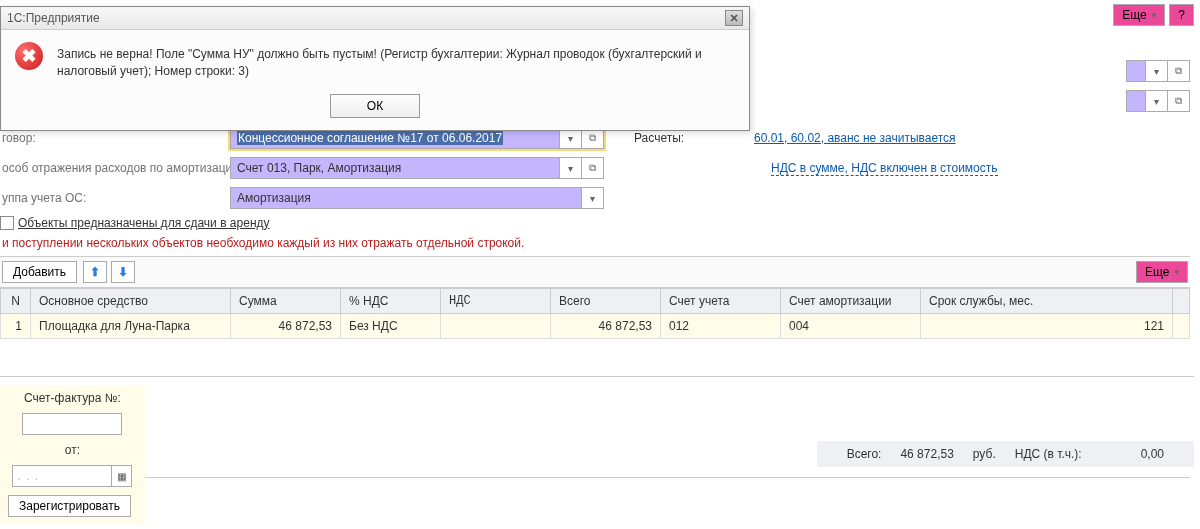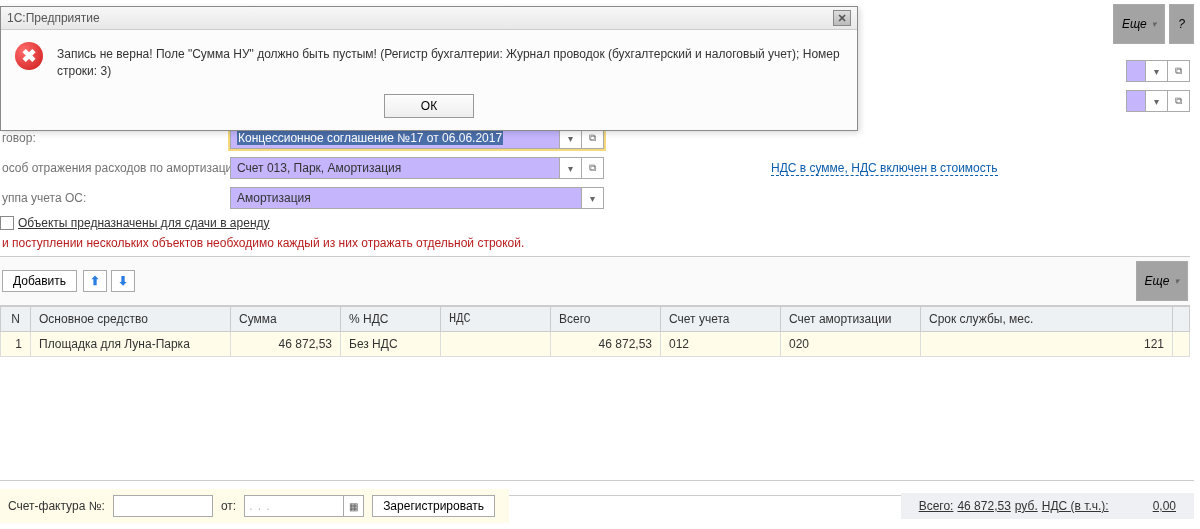--- a/index.html
+++ b/index.html
@@ -1,24 +1,24 @@
 <!DOCTYPE html>
 <html><head>
 <meta charset="utf-8">
 <style>
   * { box-sizing: border-box; font-family: Arial, sans-serif; font-size: 12px; }
   body { margin: 0; background: #fff; width: 1200px; height: 529px; position: relative; overflow: hidden; color: #333; }
   
   
   .top-right { position: absolute; top: 4px; right: 6px; display: flex; gap: 4px; }
-  .btn { background: #a3a3a3; border: 1px solid #aaa; padding: 12px 8px; cursor: pointer; display: inline-flex; align-items: center; gap: 3px; font-style: italic; }
+  .btn { background: #ec4899; border: 1px solid #aaa; padding: 3px 8px; cursor: pointer; display: inline-flex; align-items: center; gap: 3px; }
   .btn-arrow::after { content: "▾"; font-size: 9px; color: #666; margin-left: 2px; }
   
   
-  .modal { position: absolute; top: 6px; left: 0; width: 858px; background: #fcfcfc; border: 1px solid #8a8a8a; box-shadow: 2px 2px 6px rgba(0,0,0,0.15); z-index: 100; }
+  .modal { position: absolute; top: 6px; left: 0; width: 750px; background: #fcfcfc; border: 1px solid #8a8a8a; box-shadow: 2px 2px 6px rgba(0,0,0,0.15); z-index: 100; }
   .modal-title { background: linear-gradient(#f7f7f7,#e8e8e8); border-bottom: 1px solid #ccc; padding: 3px 6px; display: flex; align-items: center; justify-content: space-between; font-size: 11px; color: #555; }
   .modal-close { width: 18px; height: 16px; background: linear-gradient(#ddd,#bbb); border: 1px solid #888; display: flex; align-items: center; justify-content: center; cursor: pointer; font-weight: bold; font-size: 11px; }
   .modal-body { display: flex; align-items: flex-start; padding: 12px 14px 6px; }
   .err-icon { width: 28px; height: 28px; border-radius: 50%; background: radial-gradient(circle at 30% 30%, #ff6b6b, #cc1a1a); display: flex; align-items: center; justify-content: center; color: #fff; font-weight: bold; font-size: 18px; margin-right: 14px; flex-shrink: 0; }
   .modal-msg { color: #333; line-height: 1.4; padding-top: 4px; }
   .modal-foot { display: flex; justify-content: center; padding: 8px 0 12px; }
   .ok-btn { width: 90px; padding: 4px 0; background: linear-gradient(#fdfdfd,#eee); border: 1px solid #999; cursor: pointer; }
   
   
   .form-area { position: absolute; top: 56px; left: 0; right: 0; padding-right: 10px; }
@@ -49,26 +49,26 @@
   .table { width: 100%; border-collapse: collapse; }
   .table th { background: #eef1f4; border: 1px solid #ccc; padding: 5px 8px; text-align: left; font-weight: normal; color: #333; }
   .table td { border: 1px solid #ddd; padding: 5px 8px; background: #fffcea; }
   .table .num { text-align: right; }
   .table .center { text-align: center; }
   .table-container { height: 190px; overflow: hidden; border-bottom: 1px solid #ccc; }
   .scrollbar-gap { width: 16px; }
   
   
   .footer { position: absolute; bottom: 6px; left: 0; right: 6px; display: flex; align-items: center; border-top: 1px solid #ccc; padding-top: 8px; }
-  .footer-left { display: flex; align-items: center; background: #fffcea; padding: 6px 8px; gap: 8px; }
+  .footer-left { display: flex; align-items: center; background: #fffcea; padding: 6px 8px; gap: 8px; flex-direction: column; }
   .small-input { border: 1px solid #aaa; background: #fff; height: 22px; width: 100px; }
   .date-input { width: 120px; position: relative; border: 1px solid #aaa; background: #fff; height: 22px; display: flex; align-items: center; padding: 0 4px; }
   .placeholder { color: #bbb; letter-spacing: 1px; }
   .cal-btn { position: absolute; right: 0; top: 0; width: 20px; height: 20px; border-left: 1px solid #aaa; display: flex; align-items: center; justify-content: center; font-size: 10px; color: #555; cursor: pointer; }
-  .footer-right { margin-left: auto; display: flex; align-items: center; gap: 4px; background: #eef0f3; padding: 6px 18px; text-decoration: underline; }
+  .footer-right { margin-left: auto; display: flex; align-items: center; gap: 19px; background: #eef0f3; padding: 6px 30px; }
   
   
   .stub-field { position: absolute; right: 10px; display: flex; }
   .stub-field .field { width: 20px; }
 </style>
 </head>
 <body>
 
 <div class="top-right">
   <button class="btn btn-arrow">Еще</button>
@@ -104,20 +104,24 @@
   <div style="height:70px;"></div>
 
   <div class="form-row">
     <div class="label">говор:</div>
     <div class="field-wrap yellow-border">
       <div class="field" style="width:330px;">
           <span class="sel-text">Концессионное соглашение №17 от 06.06.2017</span>
         </div>
       <div class="field-btn">▾</div>
       <div class="field-btn">⧉</div>
+    </div>
+    <div class="right-col" style="display:flex;align-items:center;">
+      <div class="right-label">Расчеты:</div>
+      <span class="link">60.01, 60.02, аванс не зачитывается</span>
     </div>
   </div>
 
   <div class="form-row">
     <div class="label">особ отражения расходов по амортизации:</div>
     <div class="field-wrap">
       <div class="field" style="width:330px;">Счет 013, Парк, Амортизация</div>
       <div class="field-btn">▾</div>
       <div class="field-btn">⧉</div>
     </div>
@@ -173,21 +177,21 @@
       </thead>
       <tbody>
         <tr>
           <td class="num">1</td>
           <td>Площадка для Луна-Парка</td>
           <td class="num">46 872,53</td>
           <td>Без НДС</td>
           <td class="num"></td>
           <td class="num">46 872,53</td>
           <td>012</td>
-          <td>020</td>
+          <td>004</td>
           <td class="num">121</td>
           <td></td>
         </tr>
       </tbody>
     </table>
   </div>
 </div>
 
 <div class="footer">
   <div class="footer-left">

